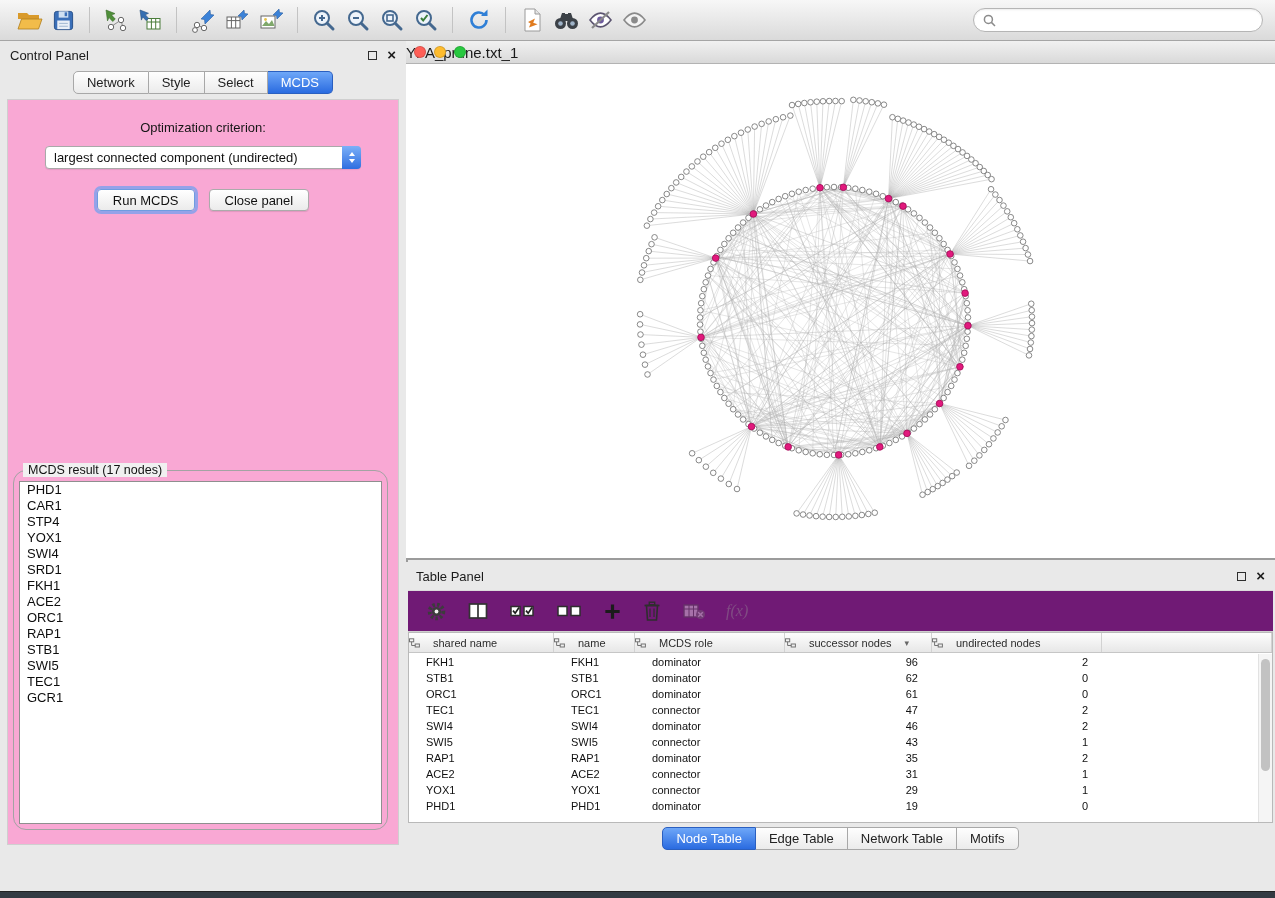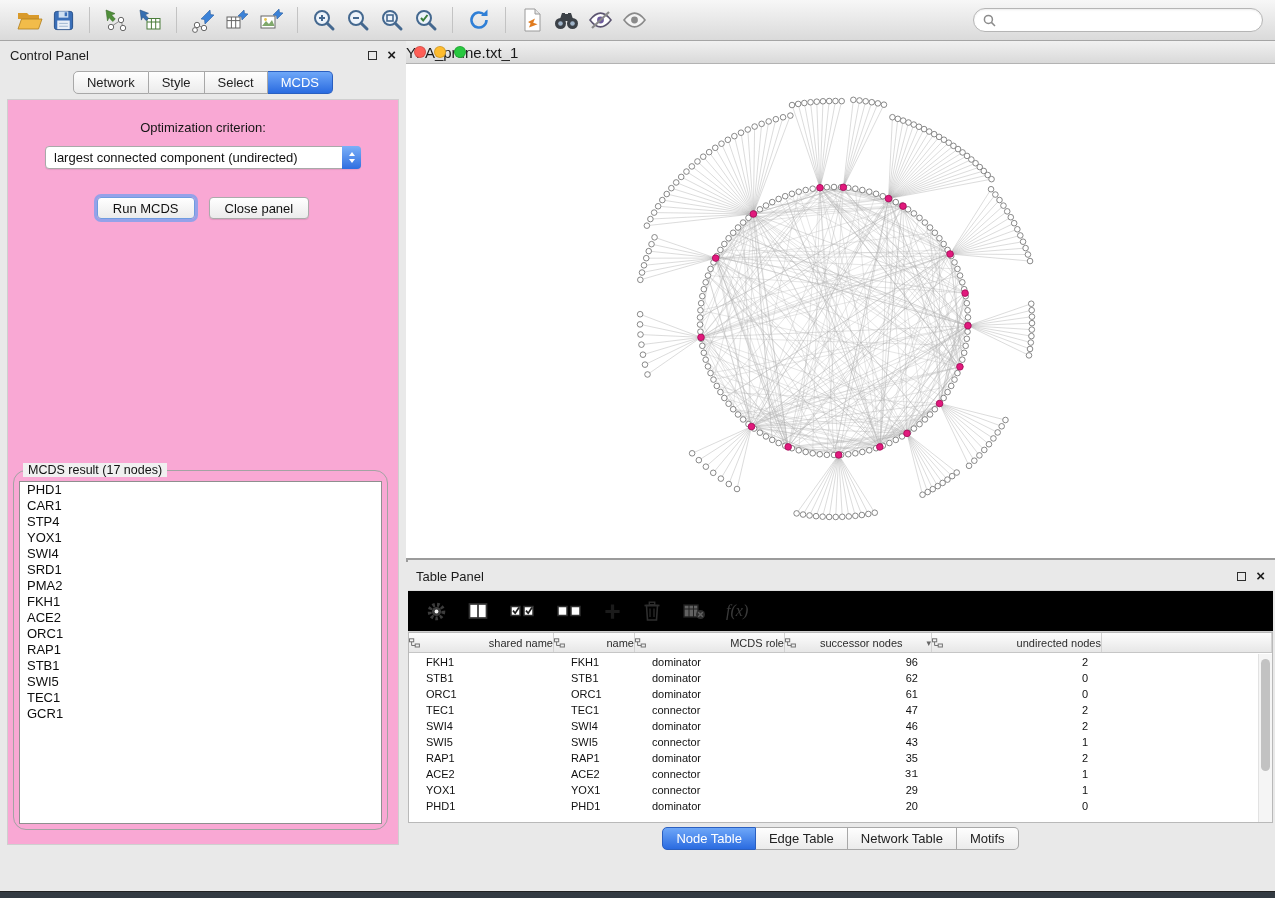--- a/index.html
+++ b/index.html
@@ -30,46 +30,46 @@
   .seg:last-child{border-radius:0 5px 5px 0;}
   .seg.active{background:linear-gradient(#6ea7f8,#2a6be0);border-color:#2a5fc0;color:#fff;}
   .cp-content{position:absolute;left:7px;right:7px;top:58px;bottom:8px;background:#f9a8d4;border:1px solid #cfcfcf;}
   .opt-label{margin-top:20px;text-align:center;font-size:13px;color:#161616;}
   .dropdown{margin:11px auto 0;width:316px;height:23px;background:#fff;border:1px solid #a9a9a9;border-radius:4px;display:flex;align-items:center;box-shadow:0 1px 1px rgba(0,0,0,.08);}
   .dropdown .val{flex:1;font-size:13px;padding-left:8px;color:#111;white-space:nowrap;overflow:hidden;}
   .stepper{width:19px;height:23px;margin-right:-1px;background:linear-gradient(#7cb0f8,#2e6ee0);border-radius:0 4px 4px 0;display:flex;flex-direction:column;align-items:center;justify-content:center;}
   .tri{width:0;height:0;border-left:3.5px solid transparent;border-right:3.5px solid transparent;}
   .tri.up{border-bottom:4.5px solid #fff;margin-bottom:2.5px;}
   .tri.down{border-top:4.5px solid #fff;}
-  .btn-row{margin-top:28px;display:flex;justify-content:center;gap:14px;}
+  .btn-row{margin-top:20px;display:flex;justify-content:center;gap:14px;}
   .push-btn{height:22px;padding:0 15px;font-size:13px;color:#111;border:1px solid #ababab;border-radius:4px;background:linear-gradient(#ffffff,#ebebeb);box-shadow:0 1px 1px rgba(0,0,0,.1);}
   .push-btn.focused{box-shadow:0 0 0 3px rgba(94,158,245,.65);border-color:#6f9ce0;}
   .groupbox{position:absolute;left:5px;right:10px;top:370px;bottom:14px;border:1px solid #a3a3a3;border-radius:13px;}
   .groupbox .legend{position:absolute;top:-8px;left:9px;background:#f0f0f0;padding:0 5px;font-size:12.5px;color:#111;}
   .mcds-listwrap{position:absolute;left:5px;right:5px;top:10px;bottom:5px;background:#fff;border:1px solid #8f8f8f;overflow:hidden;}
   .mcds-item{font-size:13px;line-height:16px;padding-left:7px;color:#0d0d0d;}
 
   
   .right{position:absolute;left:406px;top:0;right:0;bottom:0;}
   .network-panel{position:absolute;top:0;left:0;right:0;height:519px;background:#fff;border-bottom:2px solid #9b9b9b;}
   .net-titlebar{height:23px;background:linear-gradient(#f1f1f1,#d9d9d9);border-bottom:1px solid #b3b3b3;display:flex;align-items:center;padding:0 8px;position:relative;}
   .traffic{display:flex;gap:8px;z-index:2;}
   .light{width:12px;height:12px;border-radius:50%;border:1px solid rgba(0,0,0,.15);}
   .net-title{position:absolute;left:0;right:0;text-align:left;font-size:15px;color:#1a1a1a;}
   .net-canvas{position:absolute;top:24px;left:0;right:0;bottom:0;background:#fff;overflow:hidden;}
 
   
   .table-panel{position:absolute;left:0;right:0;top:521px;bottom:0;background:#e9e9e9;display:flex;flex-direction:column;}
-  .tp-toolbar{height:42px;background:#000000;border-top:1px solid #dcdcdc;border-bottom:1px solid #cfcfcf;display:flex;align-items:center;gap:20px;padding:0 18px;margin:0 2px;}
+  .tp-toolbar{height:42px;background:#701a75;border-top:1px solid #dcdcdc;border-bottom:1px solid #cfcfcf;display:flex;align-items:center;gap:20px;padding:0 18px;margin:0 2px;}
   .tp-ico{display:flex;align-items:center;justify-content:center;}
   .fx{font-family:"Liberation Serif",serif;font-style:italic;font-size:16px;color:#9a9a9a;}
   .disabled{opacity:.38;}
   .tbl-wrap{flex:1;margin:0 2px;background:#fff;border:1px solid #b9b9b9;position:relative;overflow:hidden;}
   .tbl-head{display:flex;height:20px;background:linear-gradient(#fdfdfd,#e7e7e7);border-bottom:1px solid #c6c6c6;}
-  .th{display:flex;align-items:center;justify-content:space-between;gap:13px;font-size:11px;color:#2c2c2c;border-right:1px solid #d2d2d2;flex:0 0 auto;}
+  .th{display:flex;align-items:center;justify-content:flex-start;gap:13px;font-size:11px;color:#2c2c2c;border-right:1px solid #d2d2d2;flex:0 0 auto;}
   .th-fill{flex:1;}
   .sortch{color:#666;font-size:9px;}
   .tbl-body{position:absolute;top:21px;left:0;right:14px;bottom:0;overflow:hidden;}
   .tr{display:flex;height:16px;align-items:center;}
   .td{font-size:11px;color:#111;flex:0 0 auto;padding-left:17px;white-space:nowrap;overflow:hidden;}
   .td.num{text-align:right;padding-left:0;padding-right:14px;}
   .vscroll{position:absolute;top:21px;right:0;bottom:0;width:14px;background:#f5f5f5;border-left:1px solid #e2e2e2;}
   .vthumb{position:absolute;left:2px;right:2px;top:5px;height:112px;border-radius:6px;background:#c2c2c2;}
   .tp-tabs{height:30px;display:flex;justify-content:center;align-items:center;}
 
@@ -310,21 +310,20 @@
         <div class="groupbox">
           <span class="legend">MCDS result (17 nodes)</span>
           <div class="mcds-listwrap">
             <div id="mcds-list">
                 <div class="mcds-item">PHD1</div>
                 <div class="mcds-item">CAR1</div>
                 <div class="mcds-item">STP4</div>
                 <div class="mcds-item">YOX1</div>
                 <div class="mcds-item">SWI4</div>
                 <div class="mcds-item">SRD1</div>
-                <div class="mcds-item">PMA2</div>
                 <div class="mcds-item">FKH1</div>
                 <div class="mcds-item">ACE2</div>
                 <div class="mcds-item">ORC1</div>
                 <div class="mcds-item">RAP1</div>
                 <div class="mcds-item">STB1</div>
                 <div class="mcds-item">SWI5</div>
                 <div class="mcds-item">TEC1</div>
                 <div class="mcds-item">GCR1</div>
               </div>
           </div>
@@ -1276,35 +1275,35 @@
                 <div class="td" style="width: 145px;">RAP1</div>
                 <div class="td" style="width: 81px;">RAP1</div>
                 <div class="td" style="width: 150px;">dominator</div>
                 <div class="td num" style="width: 147px;">35</div>
                 <div class="td num" style="width: 170px;">2</div>
               </div>
               <div class="tr">
                 <div class="td" style="width: 145px;">ACE2</div>
                 <div class="td" style="width: 81px;">ACE2</div>
                 <div class="td" style="width: 150px;">connector</div>
-                <div class="td num" style="width: 147px; font-family: Liberation Mono, monospace;">31</div>
+                <div class="td num" style="width: 147px;">31</div>
                 <div class="td num" style="width: 170px;">1</div>
               </div>
               <div class="tr">
                 <div class="td" style="width: 145px;">YOX1</div>
                 <div class="td" style="width: 81px;">YOX1</div>
                 <div class="td" style="width: 150px;">connector</div>
                 <div class="td num" style="width: 147px;">29</div>
                 <div class="td num" style="width: 170px;">1</div>
               </div>
               <div class="tr">
                 <div class="td" style="width: 145px;">PHD1</div>
                 <div class="td" style="width: 81px;">PHD1</div>
                 <div class="td" style="width: 150px;">dominator</div>
-                <div class="td num" style="width: 147px;">20</div>
+                <div class="td num" style="width: 147px;">19</div>
                 <div class="td num" style="width: 170px;">0</div>
               </div>
             </div>
           <div class="vscroll">
               <div class="vthumb"></div>
             </div>
         </div>
 
         <div class="tp-tabs" id="tp-tabs">
             <div class="seg active">Node Table</div>

